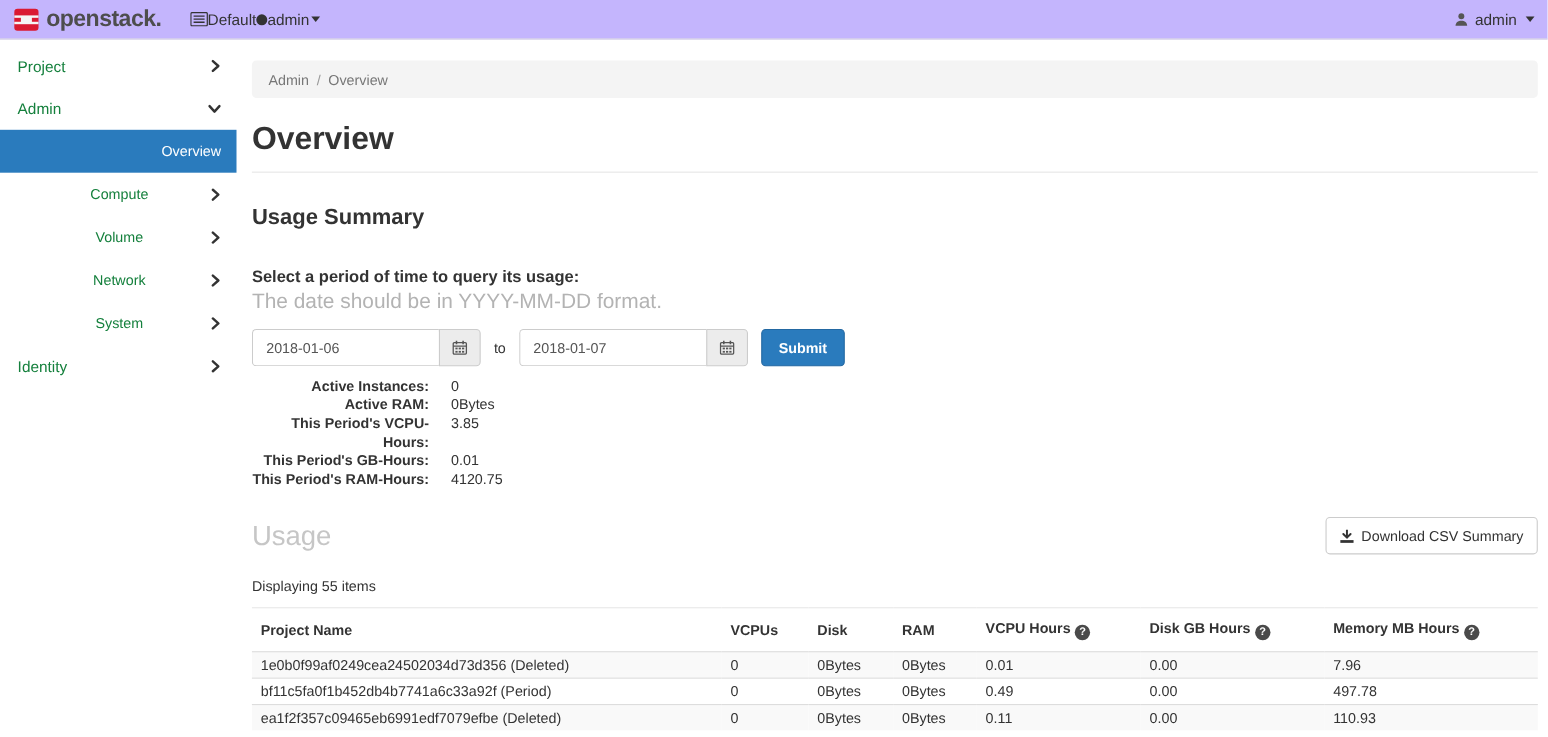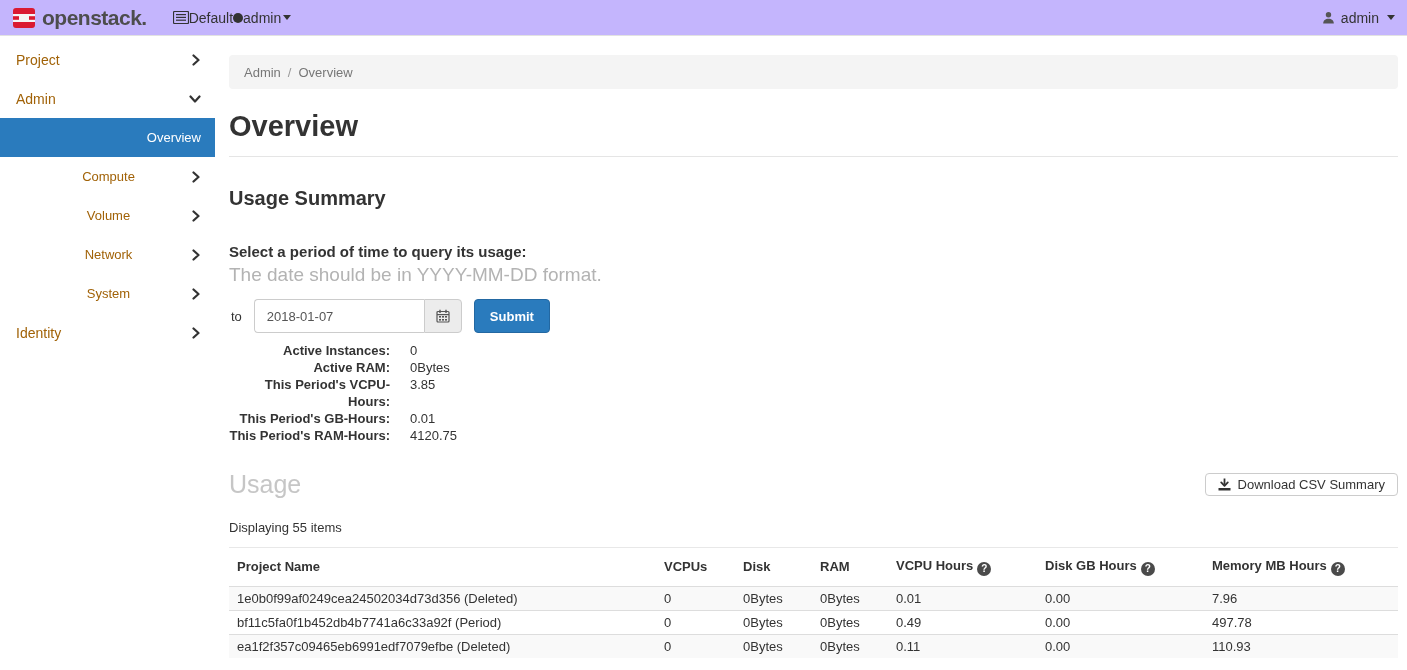--- a/index.html
+++ b/index.html
@@ -19,21 +19,21 @@
            border-top: 5px solid #333; display: inline-block; margin-left: 2px; }
   .user-menu { display: flex; align-items: center; gap: 6px; font-size: 14px; cursor: pointer; }
 
   
   .layout { display: flex; height: 634px; }
   .sidebar { width: 215px; flex: 0 0 215px; padding-top: 4px; }
   .main { flex: 1; padding: 0 9px 0 14px; }
 
   
   .nav-item { height: 39px; display: flex; align-items: center; padding: 0 14px 0 16px;
-              font-size: 14px; color: #a16207; cursor: pointer; }
+              font-size: 14px; color: #15803d; cursor: pointer; }
   .nav-item .label { flex: 1; }
   .nav-item.lvl2 .label { text-align: center; font-size: 13px; padding-left: 10px; }
   .nav-item.selected { background: #2a7bbd; color: #fff; }
   .nav-item.selected .label { text-align: right; font-size: 13px; padding-left: 0; }
   .chev { flex: 0 0 auto; display: inline-flex; }
 
   
   .breadcrumb { margin-top: 19px; background: #f4f4f4; border-radius: 4px; height: 34px;
                 display: flex; align-items: center; padding: 0 15px; font-size: 13px; color: #777; }
   .breadcrumb .sep { margin: 0 7px; color: #999; }
@@ -62,21 +62,21 @@
                  font-family: "Liberation Sans", sans-serif; cursor: pointer; margin-left: 2px; }
 
   .stats { margin-top: 9px; }
   .stat-row { display: flex; line-height: 17px; font-size: 13px; }
   .stat-label { width: 161px; text-align: right; font-weight: 700; flex: 0 0 161px; }
   .stat-value { margin-left: 20px; }
 
   
   .usage-header { display: flex; align-items: center; justify-content: space-between; margin-top: 26px; }
   h2.usage-heading { font-size: 25px; font-weight: 400; color: #c6c6c6; }
-  .btn-default { height: 23px; padding: 0 12px; background: #fff; border: 1px solid #ccc;
+  .btn-default { height: 34px; padding: 0 12px; background: #fff; border: 1px solid #ccc;
                  border-radius: 4px; color: #333; font-size: 13px;
                  font-family: "Liberation Sans", sans-serif; cursor: pointer;
                  display: inline-flex; align-items: center; gap: 7px; }
 
   .items-count { font-size: 13px; margin-top: 21px; }
 
   table.usage-table { width: 100%; border-collapse: collapse; margin-top: 12px; font-size: 13px;
                       table-layout: fixed; border-top: 1px solid #e8e8e8; }
   .usage-table th { text-align: left; font-weight: 700; padding: 10px 8px; color: #333; }
   .usage-table td { padding: 4px 8px; border-top: 1px solid #ddd; color: #333; }
@@ -204,20 +204,39 @@
     </div>
 
     <h1 class="page-title">Overview</h1>
     <hr class="title-rule">
 
     <h3 class="section-heading">Usage Summary</h3>
     <div class="prompt">Select a period of time to query its usage:</div>
     <div class="hint">The date should be in YYYY-MM-DD format.</div>
 
     <div class="date-form">
+      <div class="input-group">
+        <input class="date-input" type="text" value="2018-01-06" style="">
+        <span class="input-addon">
+          <span style="display:inline-flex;">
+            <svg width="14" height="14" viewBox="0 0 14 14">
+              <rect x="1" y="2.5" width="12" height="10.5" rx="1" fill="none" stroke="#555" stroke-width="1.2"></rect>
+              <line x1="4" y1="0.8" x2="4" y2="4" stroke="#555" stroke-width="1.4"></line>
+              <line x1="10" y1="0.8" x2="10" y2="4" stroke="#555" stroke-width="1.4"></line>
+              <line x1="1" y1="5.6" x2="13" y2="5.6" stroke="#555" stroke-width="1.2"></line>
+              <rect x="3" y="7" width="2" height="1.6" fill="#555"></rect>
+                <rect x="6" y="7" width="2" height="1.6" fill="#555"></rect>
+                <rect x="9" y="7" width="2" height="1.6" fill="#555"></rect>
+              <rect x="3" y="10" width="2" height="1.6" fill="#555"></rect>
+                <rect x="6" y="10" width="2" height="1.6" fill="#555"></rect>
+                <rect x="9" y="10" width="2" height="1.6" fill="#555"></rect>
+            </svg>
+          </span>
+        </span>
+      </div>
       <span class="to-label">to</span>
       <div class="input-group">
         <input class="date-input" type="text" value="2018-01-07" style="">
         <span class="input-addon">
           <span style="display:inline-flex;">
             <svg width="14" height="14" viewBox="0 0 14 14">
               <rect x="1" y="2.5" width="12" height="10.5" rx="1" fill="none" stroke="#555" stroke-width="1.2"></rect>
               <line x1="4" y1="0.8" x2="4" y2="4" stroke="#555" stroke-width="1.4"></line>
               <line x1="10" y1="0.8" x2="10" y2="4" stroke="#555" stroke-width="1.4"></line>
               <line x1="1" y1="5.6" x2="13" y2="5.6" stroke="#555" stroke-width="1.2"></line>

